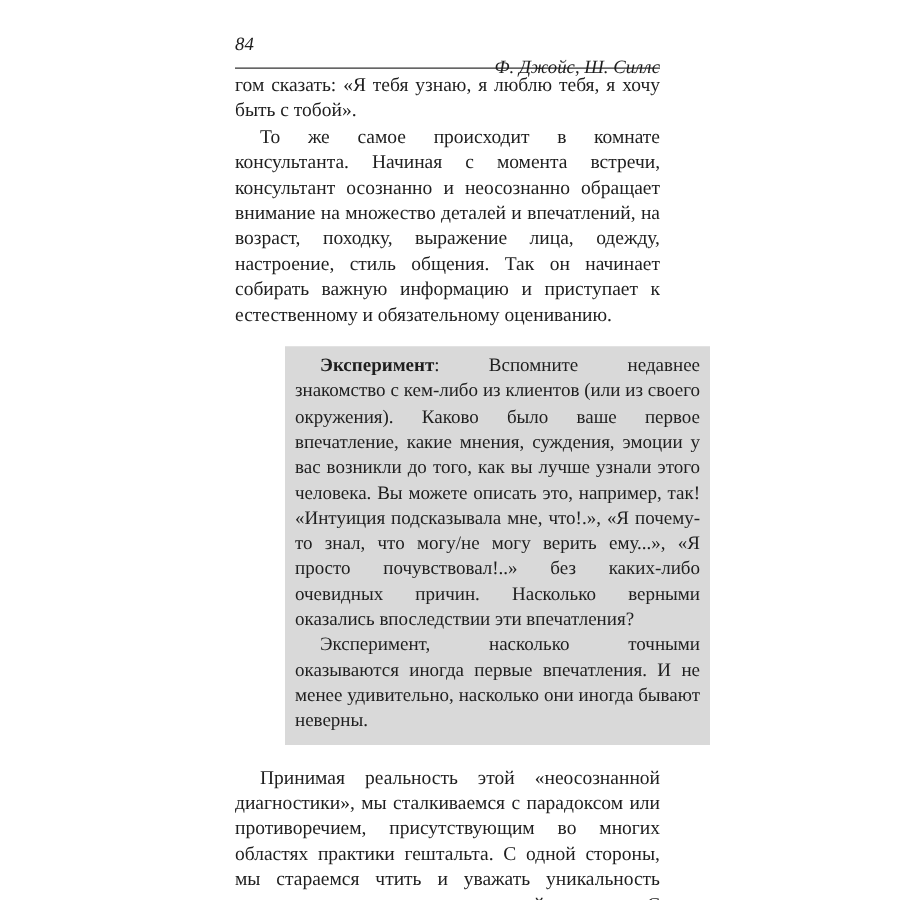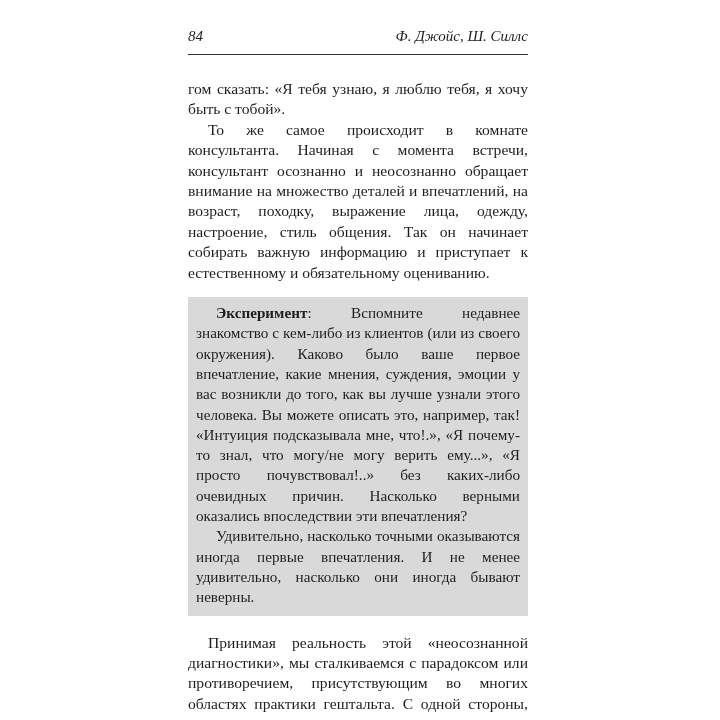--- a/index.html
+++ b/index.html
@@ -1,26 +1,26 @@
 <!DOCTYPE html>
 <html><head>
 <meta charset="utf-8">
 <style>
   html, body { margin: 0; padding: 0; background: #ffffff; }
   body { width: 720px; height: 720px; position: relative; overflow: hidden;
          font-family: "Liberation Serif", "DejaVu Serif", serif; color: #1e1e1e; }
   .page { position: absolute; left: 188px; top: 26px; width: 340px; }
   .header { position: relative; height: 28px; border-bottom: 1.5px solid #333; }
   .page-num { position: absolute; left: 0; top: 2px; font-style: italic; font-size: 15px; }
-  .running-title { position: absolute; right: 0; top: 2px; font-style: italic; font-size: 15px; }
+  .running-title { position: absolute; right: 0; top: 20px; font-style: italic; font-size: 15px; }
   .text { font-size: 15.6px; line-height: 20.4px; text-align: justify; }
   .text p { margin: 0; }
   .indent { text-indent: 20px; }
-  .body1 { margin-top: 24px; }
-  .box { background: #d9d9d9; margin-top: 14px; padding: 6px 8px 8px 8px; box-sizing: border-box; width: 340px; }
+  .body1 { margin-top: 4px; }
+  .box { background: #d9d9d9; margin-top: 14px; padding: 6px 8px 8px 8px; box-sizing: border-box; width: 340px; margin-left: 40px; }
   .box .text { font-size: 15.2px; line-height: 20.3px; }
   .body2 { margin-top: 17px; }
   b { font-weight: bold; }
 </style>
 </head>
 <body>
 
 <div class="page">
   <div class="header">
     <span class="page-num">84</span>
@@ -28,20 +28,20 @@
   </div>
 
   <div class="text body1">
     <p>гом сказать: «Я тебя узнаю, я люблю тебя, я хочу быть с тобой».</p>
     <p class="indent">То же самое происходит в комнате консультанта. Начиная с момента встречи, консультант осознанно и неосознанно обращает внимание на множество деталей и впечатлений, на возраст, походку, выражение лица, одежду, настроение, стиль общения. Так он начинает собирать важную информацию и приступает к естественному и обязательному оцениванию.</p>
   </div>
 
   <div class="box">
     <div class="text">
       <p class="indent"><b>Эксперимент</b><span>: Вспомните недавнее знакомство с кем-либо из клиентов (или из своего окружения). Каково было ваше первое впечатление, какие мнения, суждения, эмоции у вас возникли до того, как вы лучше узнали этого человека. Вы можете описать это, например, так! «Интуиция подсказывала мне, что!.», «Я почему-то знал, что могу/не могу верить ему...», «Я просто почувствовал!..» без каких-либо очевидных причин. Насколько верными оказались впоследствии эти впечатления?</span></p>
-      <p class="indent">Удивительно, насколько точными оказываются иногда первые впечатления. И не менее удивительно, насколько они иногда бывают неверны.</p>
+      <p class="indent">Эксперимент, насколько точными оказываются иногда первые впечатления. И не менее удивительно, насколько они иногда бывают неверны.</p>
     </div>
   </div>
 
   <div class="text body2">
     <p class="indent">Принимая реальность этой «неосознанной диагностики», мы сталкиваемся с парадоксом или противоречием, присутствующим во многих областях практики гештальта. С одной стороны, мы стараемся чтить и уважать уникальность каждого клиента в его уникальной ситуации. С другой стороны, мы автоматически формируем впечатления и суждения, любим или не любим. Кроме того, не подлежит сомнению и то, что многие клинические феномены и способы поведения подпадают под узнаваемые паттерны, имеющие пред-</p>
   </div>
 </div>
 
 </body></html>

